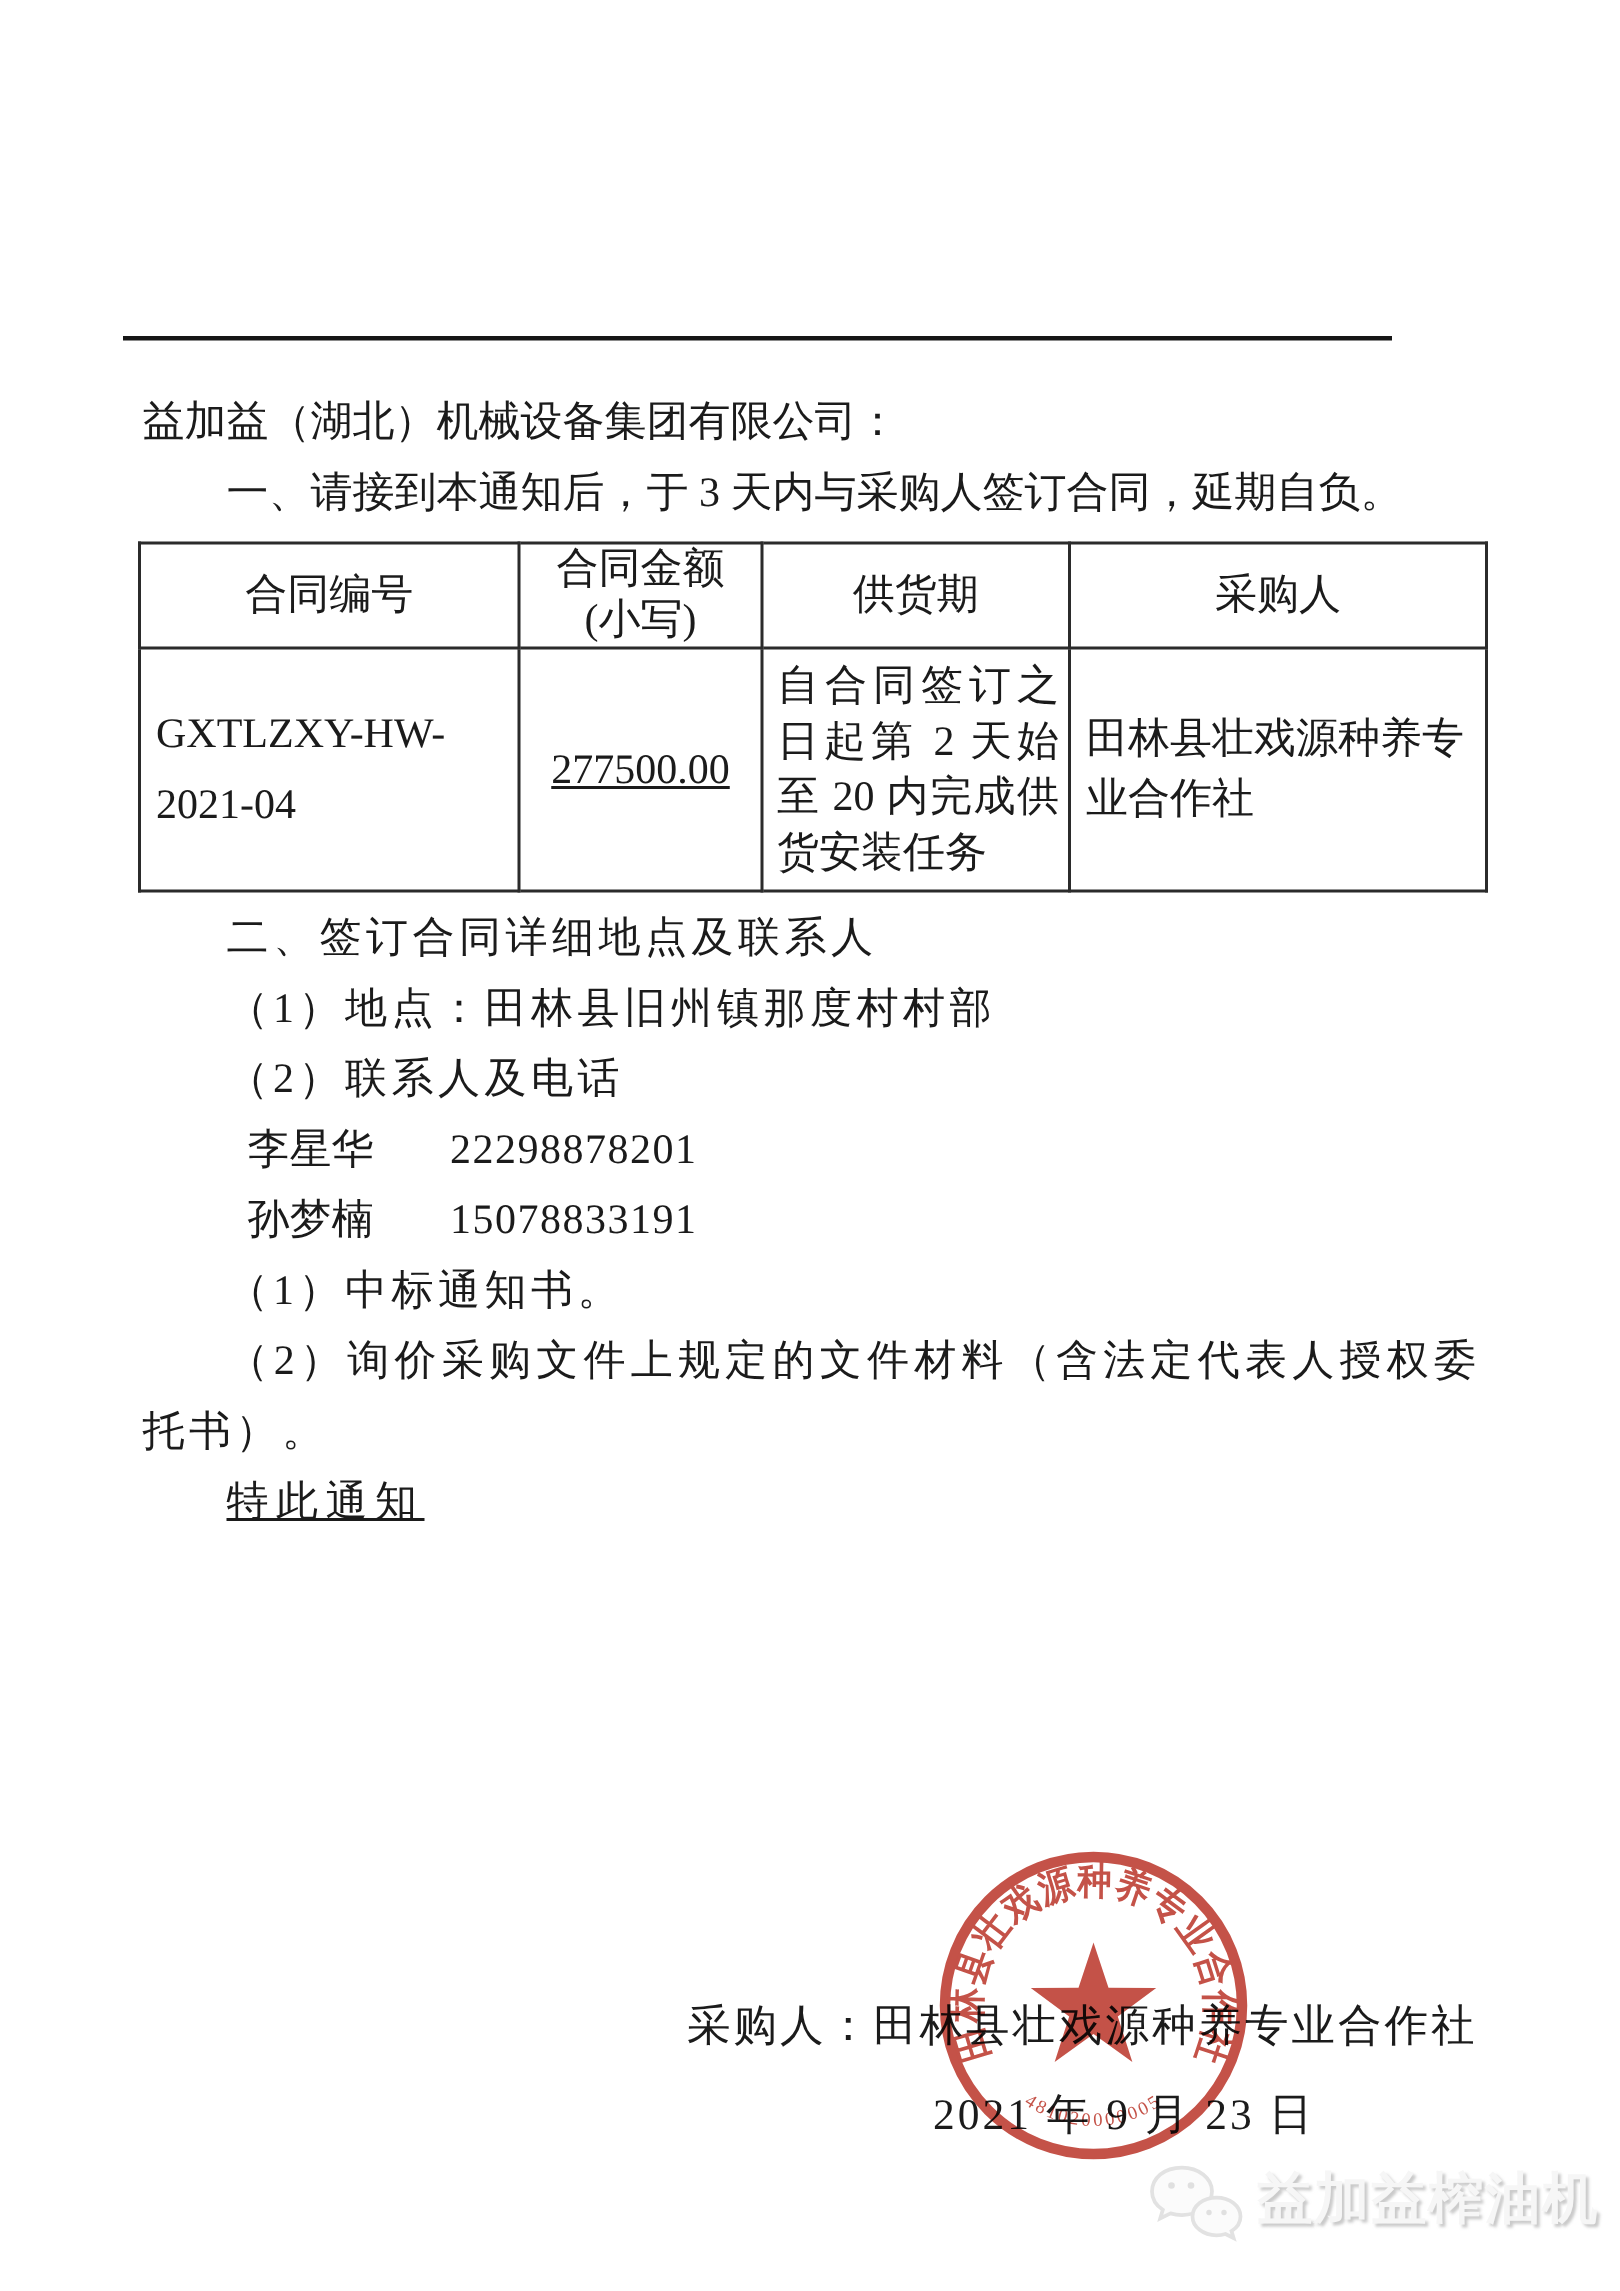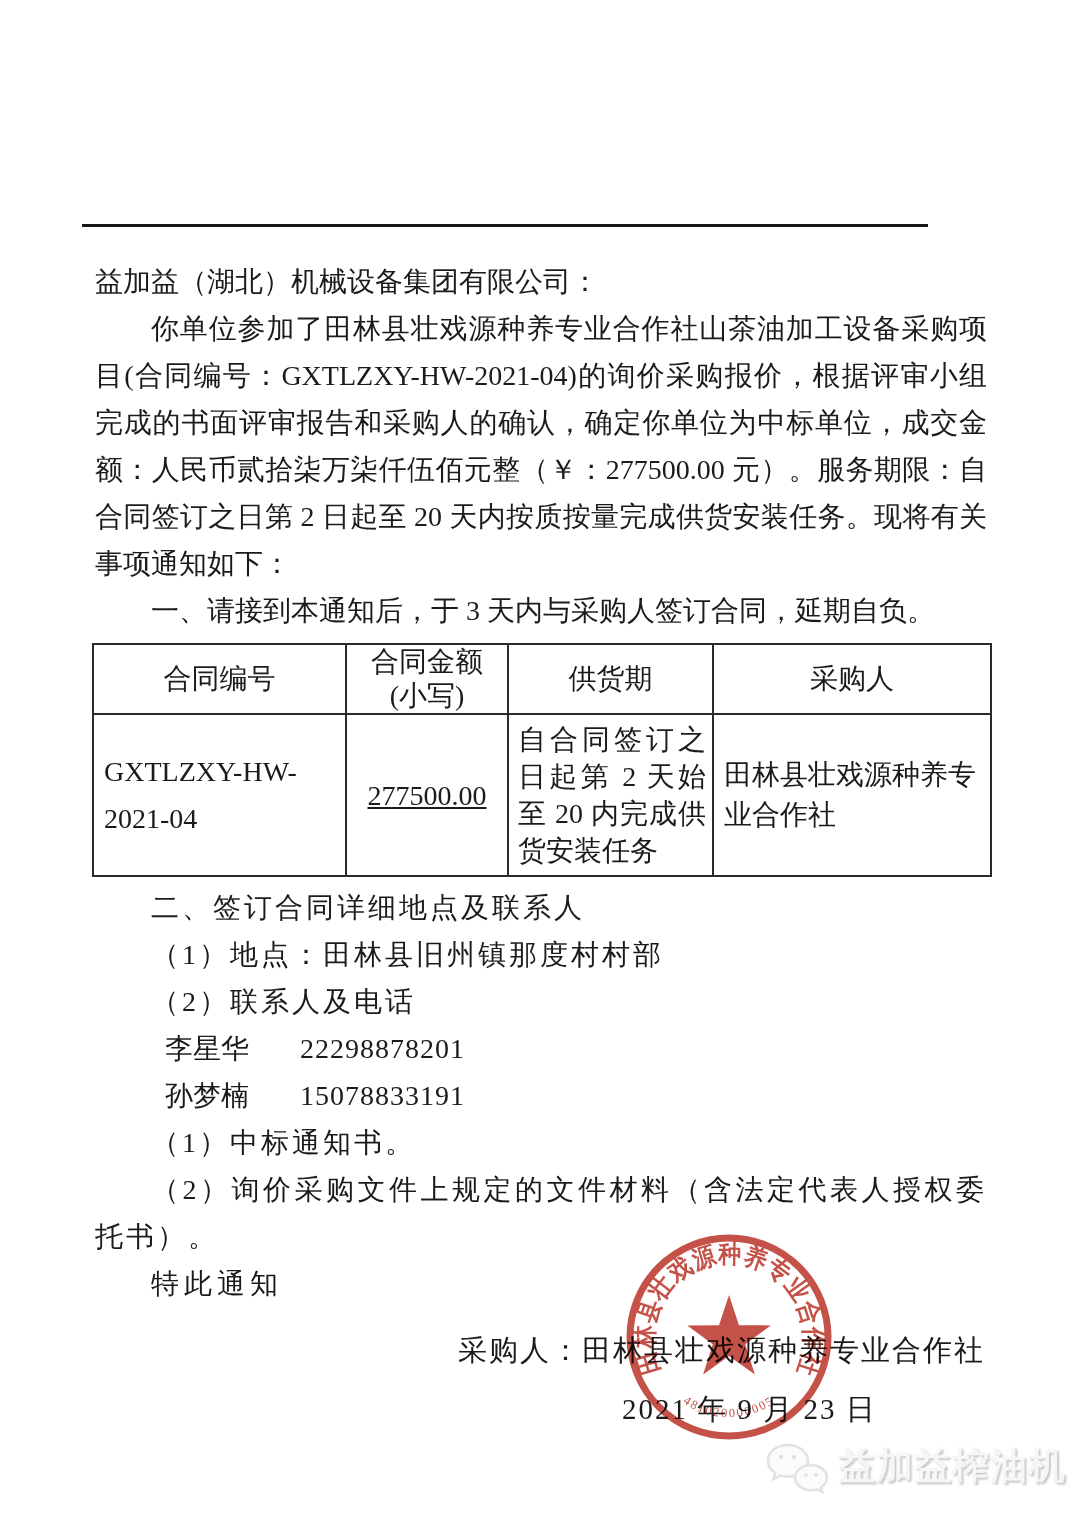--- a/index.html
+++ b/index.html
@@ -62,21 +62,21 @@
   .col-no   { width: 253px; }
   .col-amt  { width: 162px; }
   .col-per  { width: 205px; }
   .col-buy  { width: 278px; }
   td.cell-no  { padding-left: 10px; letter-spacing: 0; }
   td.cell-amt { text-align: center; text-decoration: underline; }
   td.cell-per { padding: 6px 6px 6px 9px; font-size: 27px; line-height: 37px; text-align: justify; }
   td.cell-buy { padding: 6px 8px 6px 10px; font-size: 27px; line-height: 40px; }
   .contact-row { padding-left: 70px; }
   .contact-row .phone { margin-left: 44px; letter-spacing: 1px; }
-  .closing { text-indent: 2em; letter-spacing: 5px; }
+  .closing { text-indent: 2em; letter-spacing: 5px; text-decoration: underline; }
   .sig-purchaser {
     position: absolute;
     left: 458px; top: 1331px;
     font-size: 29px;
     letter-spacing: 2px;
   }
   .sig-date {
     position: absolute;
     left: 622px; top: 1390px;
     font-size: 29px;
@@ -108,21 +108,20 @@
 </head>
 <body>
 
 <div class="page">
 
 
   <div class="title-rule"></div>
 
   <div class="content">
     <p class="para">益加益（湖北）机械设备集团有限公司：</p>
-    <p class="para indent">你单位参加了田林县壮戏源种养专业合作社山茶油加工设备采购项目(合同编号：GXTLZXY-HW-2021-04)的询价采购报价，根据评审小组完成的书面评审报告和采购人的确认，确定你单位为中标单位，成交金额：人民币贰拾柒万柒仟伍佰元整（￥：277500.00 元）。服务期限：自合同签订之日第 2 日起至 20 天内按质按量完成供货安装任务。现将有关事项通知如下：</p>
     <p class="para indent">一、请接到本通知后，于 3 天内与采购人签订合同，延期自负。</p>
 
     <table class="contract">
       <colgroup>
         <col class="col-no">
           <col class="col-amt">
           <col class="col-per">
           <col class="col-buy">
       </colgroup>
       <thead>

